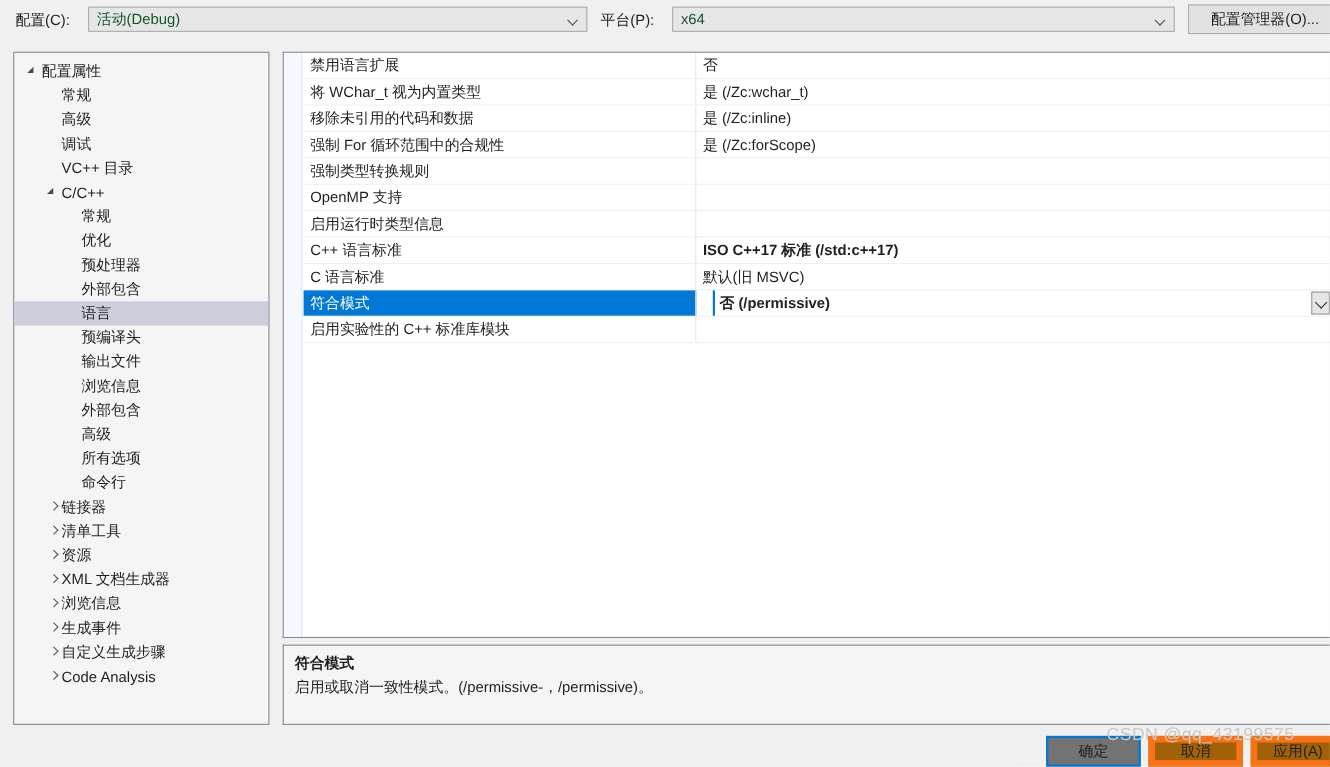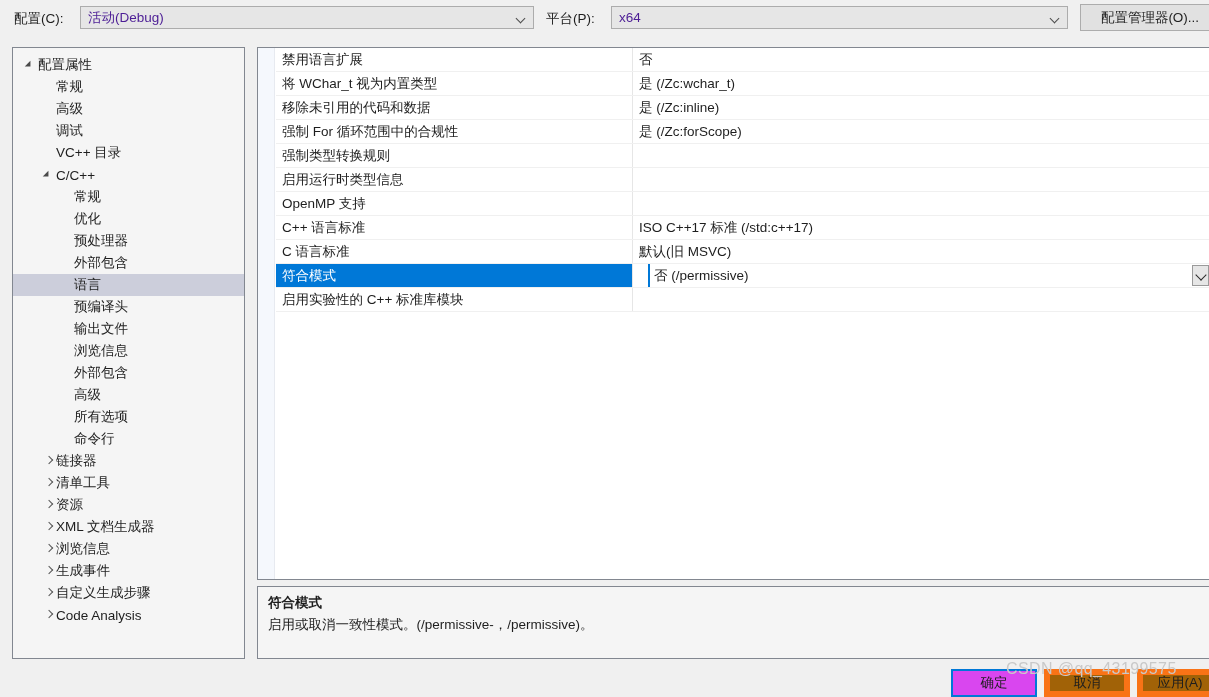--- a/index.html
+++ b/index.html
@@ -35,21 +35,21 @@
   .combo {
     position: relative;
     box-sizing: border-box;
     height: 23px;
     border: 1px solid #acacac;
     background: #e6e6e6;
     display: flex;
     align-items: center;
     padding: 0 0 0 7px;
     font-size: 13.5px;
-    color: #4c1d95;
+    color: #14532d;
     cursor: default;
   }
   .combo .cb-text {
     flex: 1;
     overflow: hidden;
     white-space: nowrap;
   }
   .combo .cb-arrow {
     width: 24px;
     display: flex;
@@ -202,21 +202,21 @@
   }
   .prow.sel .pname {
     background: #0078d7;
     color: #ffffff;
   }
   .prow.sel .pval {
     border-left: 2px solid #0078d7;
     padding-left: 4px;
     margin-left: 15px;
   }
-  .bold { font-weight: normal; }
+  .bold { font-weight: bold; }
 
   .rowcombo {
     position: absolute;
     right: 0; top: 1px;
     width: 17px; height: 21px;
     box-sizing: border-box;
     background: #e6e6e6;
     border: 1px solid #9a9a9a;
     display: flex;
     align-items: center;
@@ -272,21 +272,21 @@
     font-size: 13.5px;
     color: #1e1e1e;
     display: flex;
     align-items: center;
     justify-content: center;
     cursor: default;
     white-space: nowrap;
   }
   .dbtn.default {
     border: 2px solid #0078d7;
-    background: #d946ef;
+    background: #737373;
   }
 
   
   .watermark {
     position: absolute;
     left: 1006px; top: 660px;
     font-size: 16px;
     color: #c9c9c9;
     letter-spacing: 0.4px;
     white-space: nowrap;
@@ -492,25 +492,25 @@
       </div>
       <div class="prow">
         <div class="pname">强制 For 循环范围中的合规性</div>
         <div class="pval">是 (/Zc:forScope)</div>
       </div>
       <div class="prow">
         <div class="pname">强制类型转换规则</div>
         <div class="pval"></div>
       </div>
       <div class="prow">
+        <div class="pname">OpenMP 支持</div>
+        <div class="pval"></div>
+      </div>
+      <div class="prow">
         <div class="pname">启用运行时类型信息</div>
-        <div class="pval"></div>
-      </div>
-      <div class="prow">
-        <div class="pname">OpenMP 支持</div>
         <div class="pval"></div>
       </div>
       <div class="prow">
         <div class="pname">C++ 语言标准</div>
         <div class="pval bold">ISO C++17 标准 (/std:c++17)</div>
       </div>
       <div class="prow">
         <div class="pname">C 语言标准</div>
         <div class="pval">默认(旧 MSVC)</div>
       </div>

